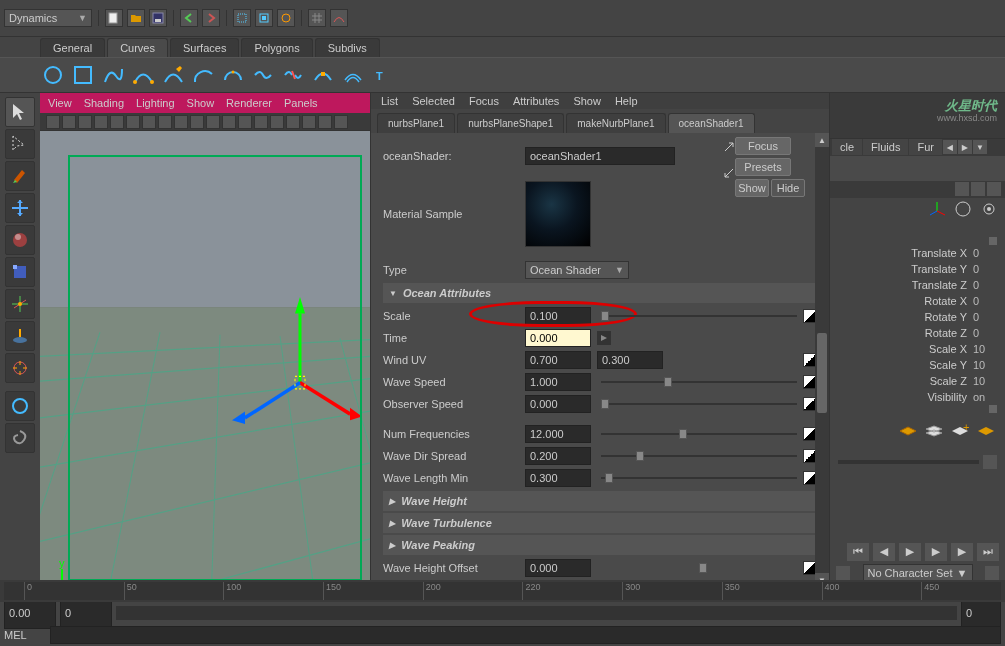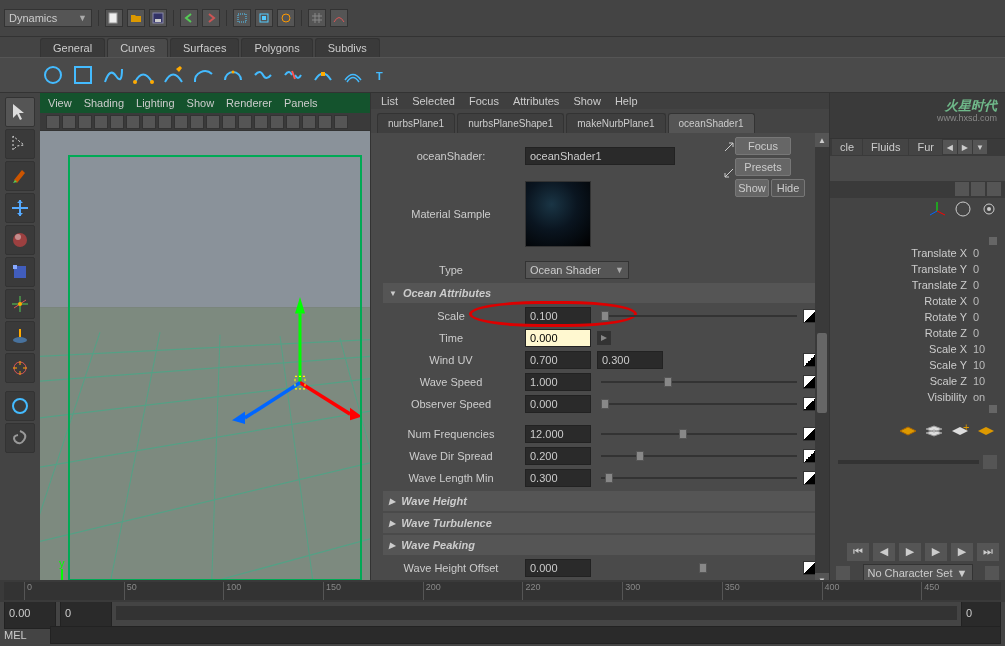--- a/index.html
+++ b/index.html
@@ -24,21 +24,21 @@
 .shelf-ic svg { width:22px; height:22px; }
 
 
 .main { display:flex; height:calc(100% - 130px); }
 .toolcol { width:40px; background:#444; display:flex; flex-direction:column; align-items:center; padding-top:4px; gap:2px; }
 .tool { width:30px; height:30px; background:#3a3a3a; border:1px solid #333; display:flex; align-items:center; justify-content:center; border-radius:2px; }
 .tool svg { width:20px; height:20px; }
 .tool.hl { background:#555; }
 
 .viewport-area { flex:0 0 330px; display:flex; flex-direction:column; background:#444; }
-.vp-menu { height:20px; display:flex; align-items:center; gap:12px; padding:0 8px; background:#14532d; }
+.vp-menu { height:20px; display:flex; align-items:center; gap:12px; padding:0 8px; background:#be185d; }
 .vp-menu span { font-size:11px; }
 .vp-icons { height:18px; display:flex; align-items:center; gap:2px; padding:0 6px; background:#3a3a3a; border-bottom:1px solid #333; }
 .vp-icons .ic { width:14px; height:14px; background:#555; border:1px solid #333; }
 .viewport { flex:1; background:#5a5f5a; position:relative; overflow:hidden; }
 .vp-dim { position:absolute; top:4px; right:8px; color:#0f0; font-family:monospace; font-weight:bold; font-size:11px; }
 .vp-cam { position:absolute; bottom:4px; right:8px; color:#0f0; font-family:monospace; font-weight:bold; font-size:11px; }
 .vp-border { position:absolute; left:28px; top:24px; right:8px; bottom:28px; border:2px solid #0a5; }
 .vp-gizmo-corner { position:absolute; left:10px; bottom:8px; width:40px; height:40px; }
 
 
@@ -47,21 +47,21 @@
 .ae-menu span { font-size:11px; }
 .ae-tabs { display:flex; gap:2px; padding:4px 6px 0; background:#444; }
 .ae-tab { padding:4px 10px; background:#3f3f3f; border:1px solid #333; border-bottom:none; border-radius:3px 3px 0 0; font-size:10px; }
 .ae-tab.active { background:#555; }
 .ae-body { flex:1; background:#4a4a4a; padding:8px 12px; overflow:hidden; position:relative; }
 .ae-scroll { position:absolute; right:0; top:0; bottom:0; width:14px; background:#3a3a3a; }
 .ae-scroll-thumb { position:absolute; right:2px; top:200px; width:10px; height:80px; background:#666; border-radius:2px; }
 .ae-scroll-btn { position:absolute; width:14px; height:14px; background:#555; left:0; display:flex; align-items:center; justify-content:center; font-size:8px; }
 
 .ae-row { display:flex; align-items:center; height:22px; gap:6px; }
-.ae-lbl { width:136px; text-align:center; font-size:11px; }
+.ae-lbl { width:136px; text-align:left; font-size:11px; }
 .ae-input { width:66px; height:18px; background:#2a2a2a; border:1px solid #222; color:#ccc; padding:0 4px; font-size:11px; }
 .ae-input.yellow { background:#fff8d0; color:#000; }
 .ae-slider { flex:1; height:14px; position:relative; margin-left:4px; }
 .ae-slider .track { position:absolute; top:6px; left:0; right:0; height:2px; background:#333; }
 .ae-slider .thumb { position:absolute; top:2px; width:8px; height:10px; background:#888; border:1px solid #555; }
 .ae-chk { width:14px; height:14px; background:#ddd; border:1px solid #333; }
 .ae-chk.half { background:linear-gradient(135deg,#fff 50%,#000 50%); }
 
 .focus-btn { width:56px; height:18px; background:#666; border:1px solid #777; border-radius:2px; text-align:center; line-height:16px; font-size:11px; }
 .mat-sample { width:66px; height:66px; background:radial-gradient(circle at 40% 35%, #1a3545 0%, #0a1520 45%, #000 100%); border:1px solid #333; }

